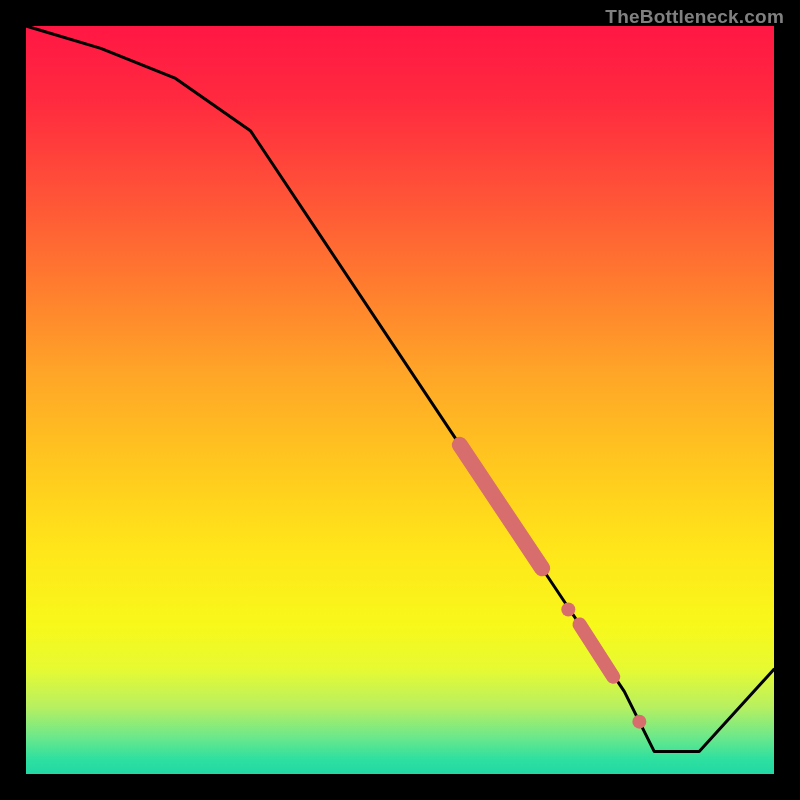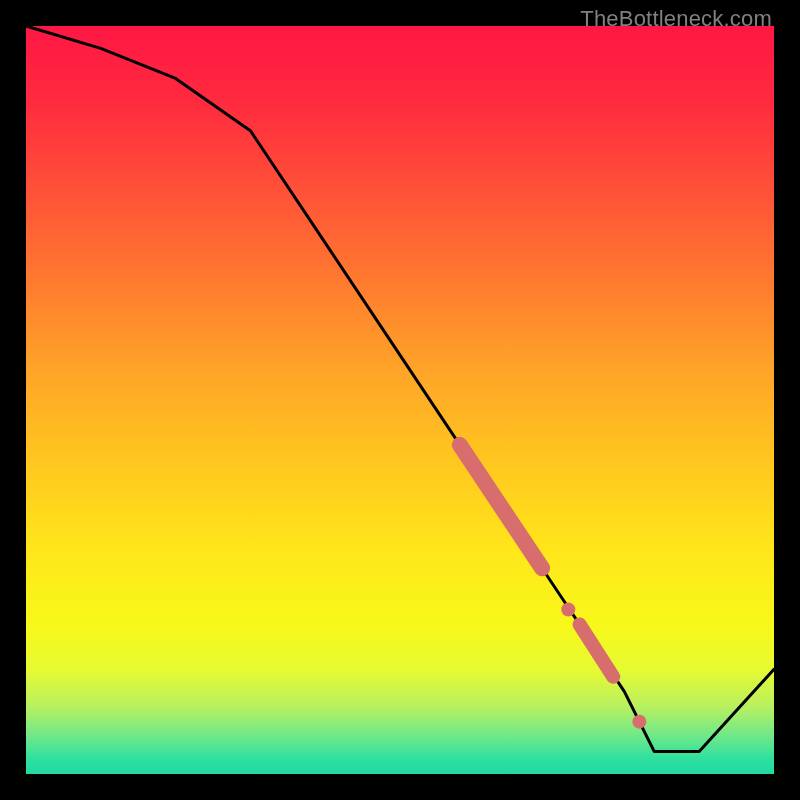--- a/index.html
+++ b/index.html
@@ -35,24 +35,24 @@
       #e6fa32 86%,
       #b8f060 91%,
       #6de88a 95%,
       #2ee0a0 98%,
       #22d8a4 100%
     );
   }
   .watermark {
     position: absolute;
     top: 6px;
-    right: 28px;
+    right: 16px;
     color: #808080;
-    font-size: 22px;
-    font-weight: 400;
+    font-size: 19px;
+    font-weight: 700;
     letter-spacing: 0.2px;
     user-select: none;
   }
   svg.overlay {
     position: absolute;
     left: 0;
     top: 0;
     width: 800px;
     height: 800px;
   }

